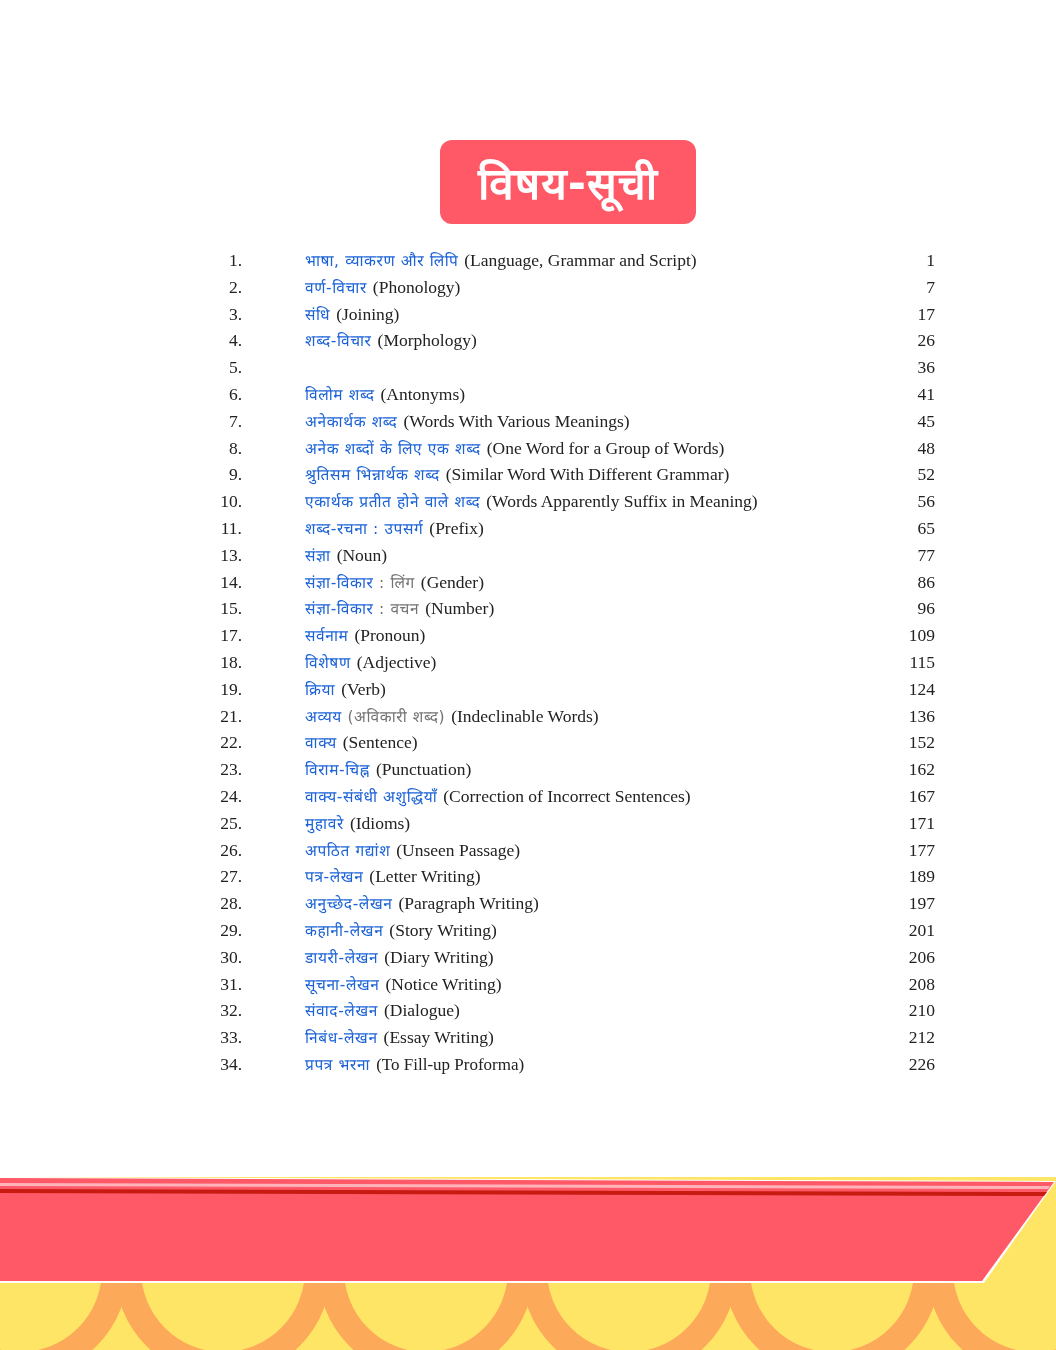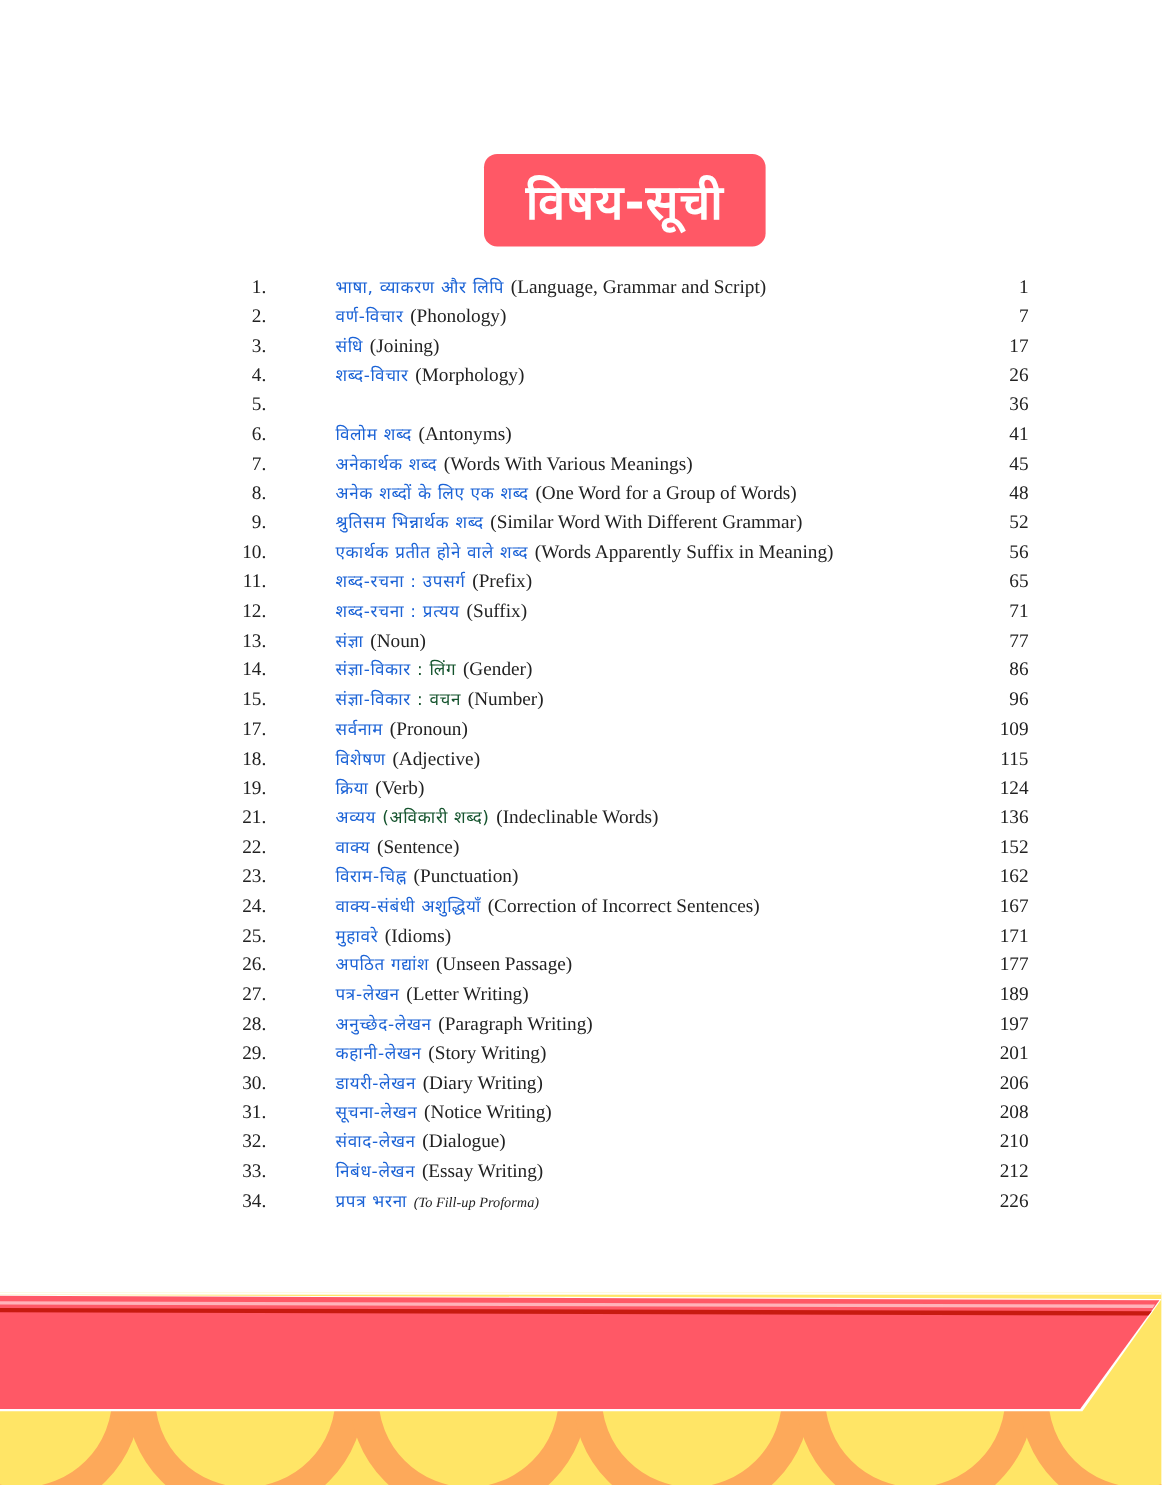--- a/index.html
+++ b/index.html
@@ -56,27 +56,27 @@
       position: absolute;
       left: 48px;
       margin-left: 47px;
     }
     .hi {
       font-family: "DejaVu Sans", sans-serif;
       font-size: 15.5px;
       letter-spacing: 0.6px;
     }
     .seg-blue { color: #1a62d6; }
-    .seg-black { color: #14532d; }
+    .seg-black { color: #737373; }
     .en {
       font-family: "Liberation Serif", serif;
       color: #222222;
       margin-left: 6px;
     }
-    .en.small { font-size: 13px; font-style: italic; }
+    .en.small { font-size: 17px; }
     .toc-page {
       position: absolute;
       right: 0;
       text-align: right;
       color: #222222;
     }
 
     
     .footer {
       position: absolute;
@@ -140,25 +140,20 @@
     </div>
     <div class="toc-row">
       <span class="toc-num">10.</span>
       <span class="toc-title"><span class="hi seg-blue">एकार्थक प्रतीत होने वाले शब्द</span><span class="en">(Words Apparently Suffix in Meaning)</span></span>
       <span class="toc-page">56</span>
     </div>
     <div class="toc-row">
       <span class="toc-num">11.</span>
       <span class="toc-title"><span class="hi seg-blue">शब्द-रचना : उपसर्ग</span><span class="en">(Prefix)</span></span>
       <span class="toc-page">65</span>
-    </div>
-    <div class="toc-row">
-      <span class="toc-num">12.</span>
-      <span class="toc-title"><span class="hi seg-blue">शब्द-रचना : प्रत्यय</span><span class="en">(Suffix)</span></span>
-      <span class="toc-page">71</span>
     </div>
     <div class="toc-row">
       <span class="toc-num">13.</span>
       <span class="toc-title"><span class="hi seg-blue">संज्ञा</span><span class="en">(Noun)</span></span>
       <span class="toc-page">77</span>
     </div>
     <div class="toc-row">
       <span class="toc-num">14.</span>
       <span class="toc-title"><span class="hi seg-blue">संज्ञा-विकार</span><span class="hi seg-black"> : लिंग</span><span class="en">(Gender)</span></span>
       <span class="toc-page">86</span>

